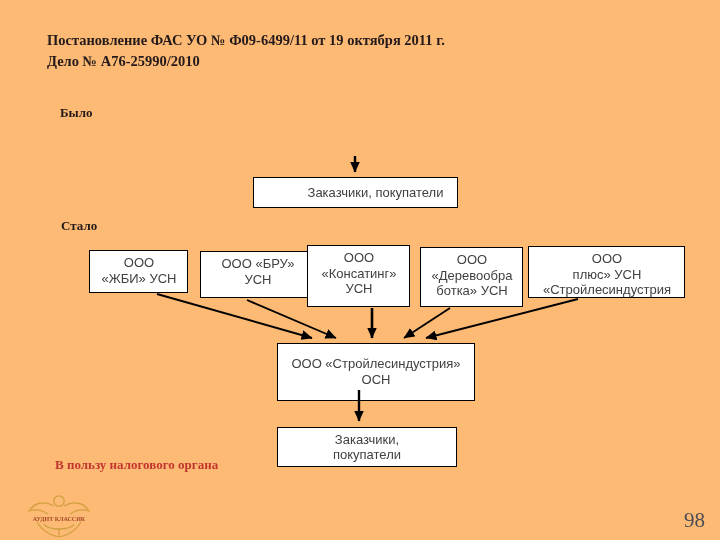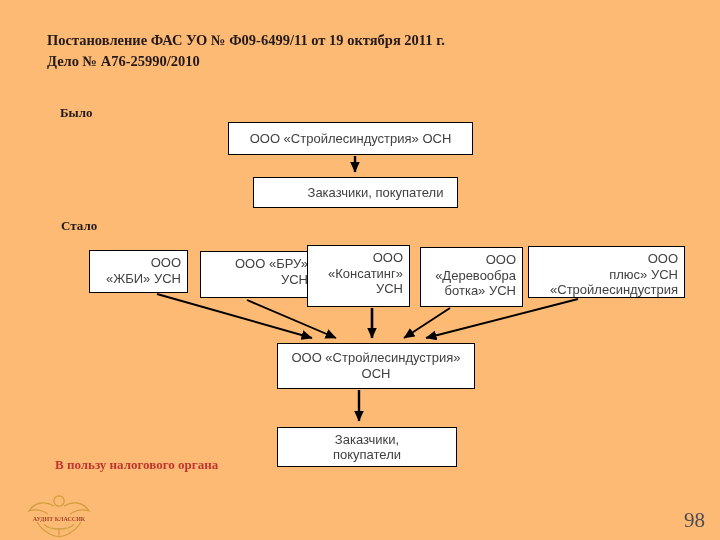--- a/index.html
+++ b/index.html
@@ -20,29 +20,29 @@
   }
   .lbl-bylo{left:60px;top:105px;}
   .lbl-stalo{left:61px;top:218px;}
   
   .fbox{
     position:absolute;box-sizing:border-box;border:1.4px solid #000;
     background:#fff;color:#414141;font-size:13px;line-height:15.5px;
   }
   .fbox .ln{display:block;}
   .centered{display:flex;flex-direction:column;align-items:center;justify-content:center;text-align:center;}
-  .padded{padding:4px 6px 0 7px;text-align:right;}
+  .padded{padding:4px 6px 0 7px;text-align:center;}
   .boxA{left:228px;top:122px;width:245px;height:33px;}
   .boxB{left:253px;top:177px;width:205px;height:31px;padding-left:40px;}
   .sb1{left:89px; top:250px;width:99px; height:43px;}
   .sb2{left:200px;top:251px;width:115px; height:47px;}
   .sb3{left:307px;top:245px;width:103px;height:62px;}
   .sb4{left:420px;top:247px;width:103px;height:60px;}
   .sb5{left:528px;top:246px;width:157px;height:52px;}
-  .boxC{left:277px;top:343px;width:198px;height:46px;line-height:16px;}
+  .boxC{left:277px;top:343px;width:198px;height:58px;line-height:16px;}
   .boxD{left:277px;top:427px;width:180px;height:40px;line-height:15px;}
   
   .arrows{position:absolute;left:0;top:0;pointer-events:none;}
   
   .verdict{
     position:absolute;left:55px;top:457px;
     font-family:"Liberation Serif",serif;font-weight:bold;
     font-size:13px;color:#c13530;
   }
   
@@ -58,23 +58,20 @@
 
 <div class="slide">
 
   <div class="title">
     <div>Постановление ФАС УО № Ф09-6499/11 от 19 октября 2011 г.</div>
     <div>Дело № А76-25990/2010</div>
   </div>
 
   <div class="seclabel lbl-bylo">Было</div>
 
-  <div class="fbox boxA centered">
-    <span>ООО «Стройлесиндустрия» ОСН</span>
-  </div>
 
   <div class="fbox boxB centered">
     <span>Заказчики, покупатели</span>
   </div>
 
   <div class="seclabel lbl-stalo">Стало</div>
 
   <div class="fbox sb1 padded">
     <span class="ln">ООО</span>
     <span class="ln">«ЖБИ» УСН</span>

